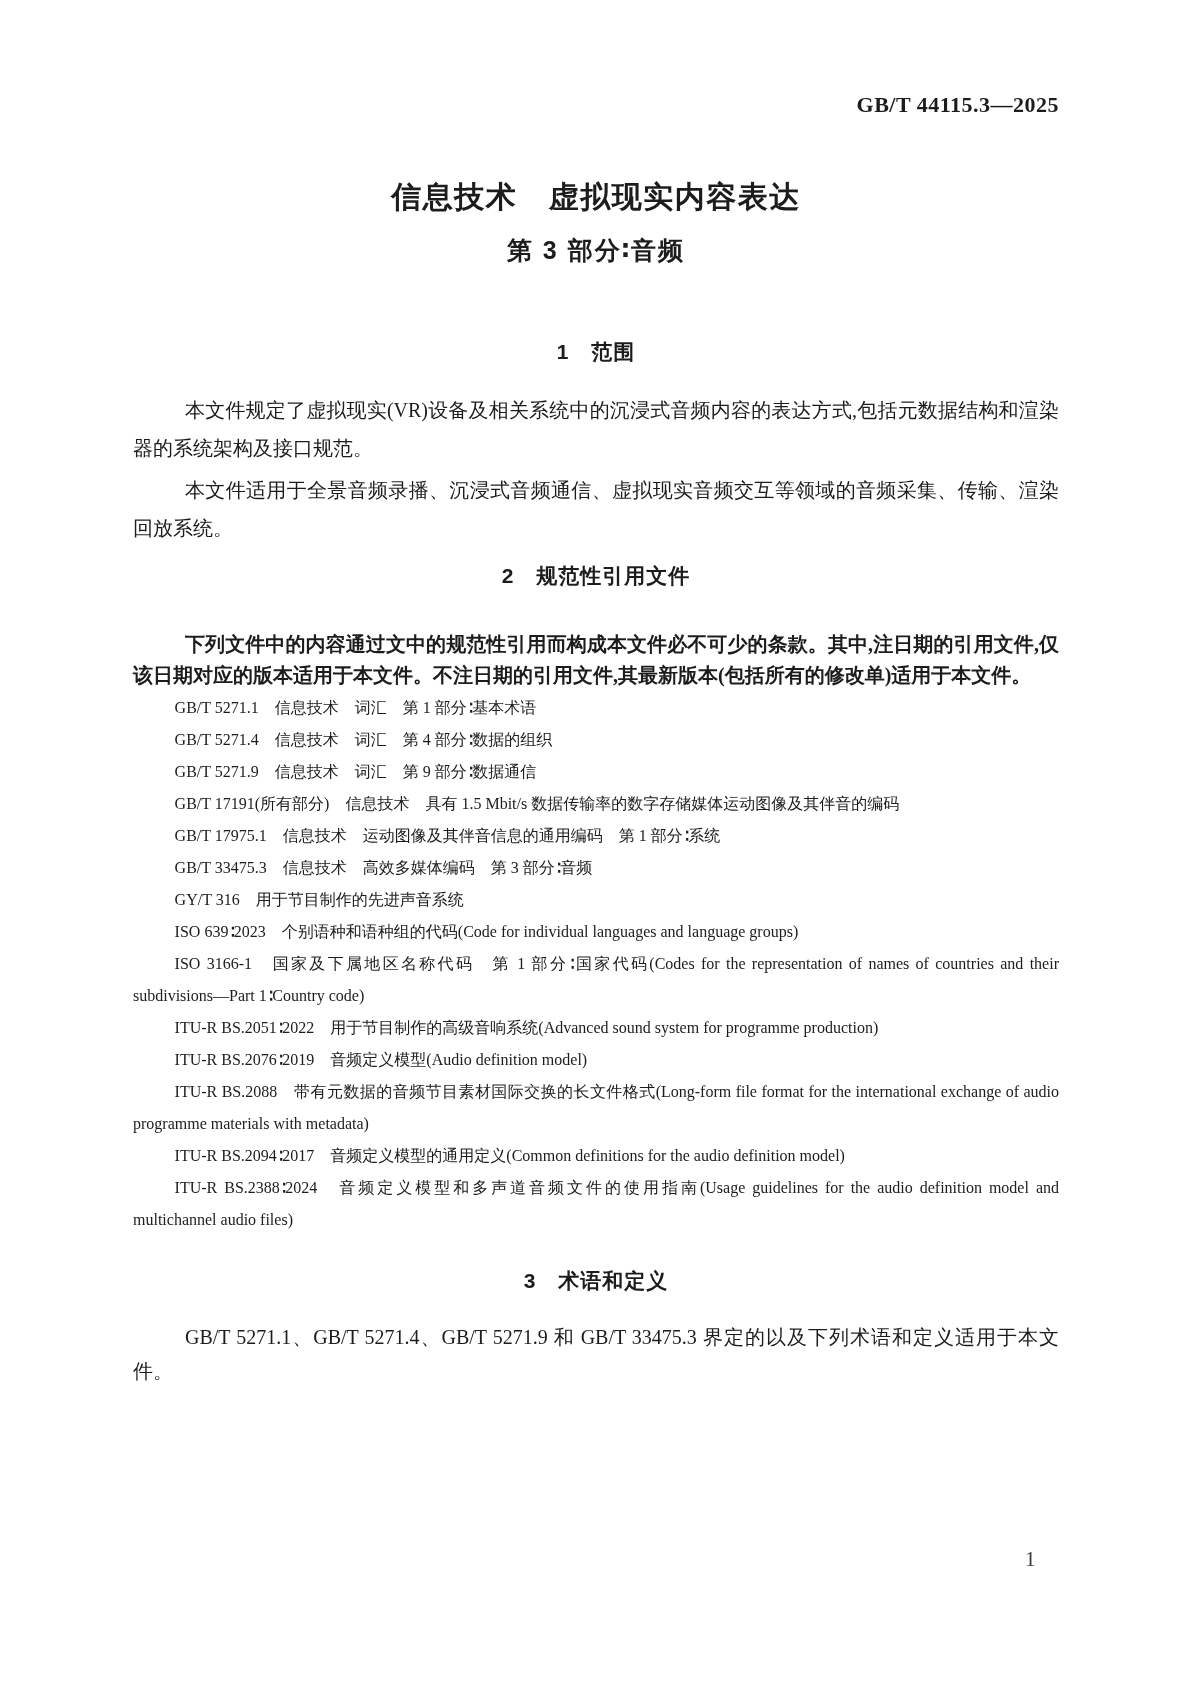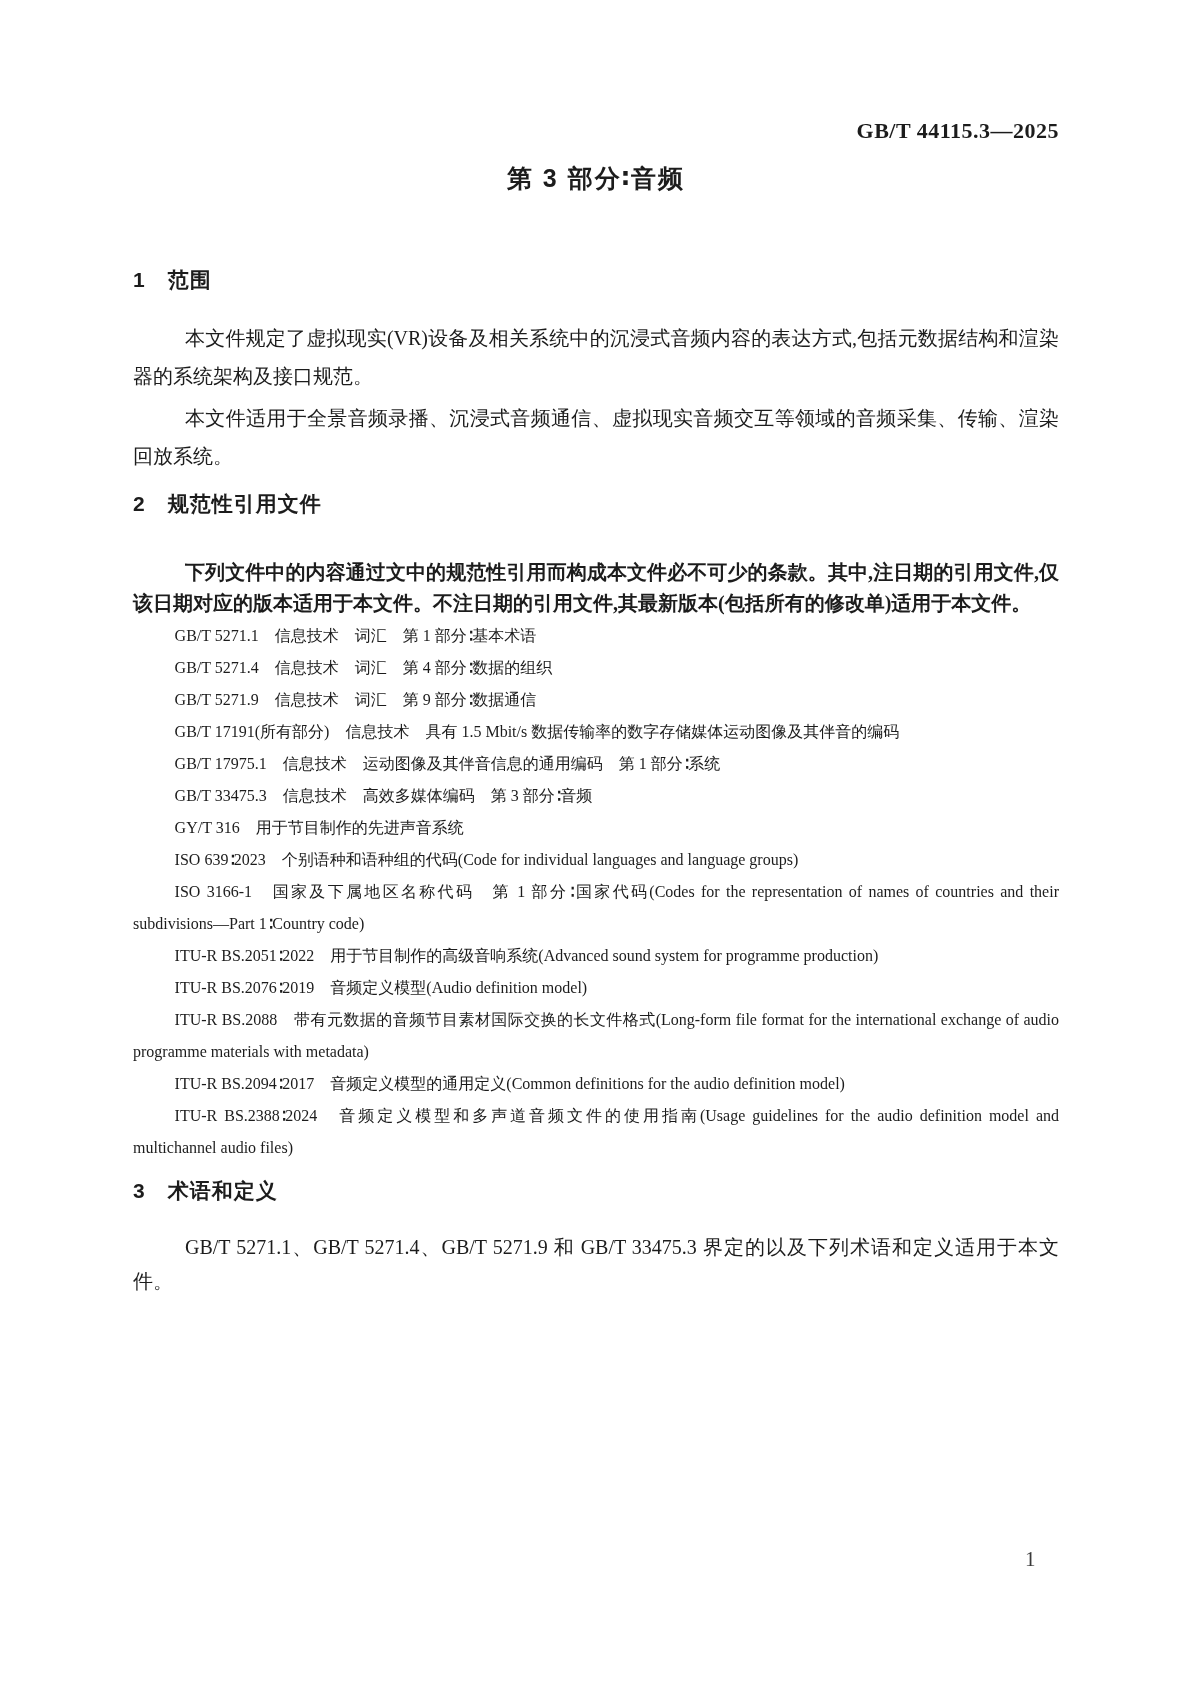--- a/index.html
+++ b/index.html
@@ -12,21 +12,21 @@
     color: #1c1c1c;
     font-family: "Liberation Serif", "DejaVu Serif", serif;
     overflow: hidden;
   }
   .content {
     margin-left: 133px;
     margin-right: 132px; 
   }
   
   .std-number {
-    padding-top: 120px;
+    padding-top: 94px;
     text-align: right;
     font-family: "Liberation Serif", "DejaVu Serif", serif;
     font-weight: bold;
     font-size: 22px;
     line-height: 22px;
     letter-spacing: 0.5px;
   }
   
   .doc-title-1 {
     margin-top: 64px;
@@ -47,24 +47,25 @@
     letter-spacing: 2px;
   }
   
   .sec-heading {
     font-family: "Liberation Sans", "DejaVu Sans", sans-serif;
     font-weight: bold;
     font-size: 21px;
     line-height: 22px;
     letter-spacing: 1px;
     margin: 0;
+    text-align: center;
   }
   .h-scope { margin-top: 76px; }
   .h-refs  { margin-top: 18px; }
-  .h-terms { margin-top: 16px; }
+  .h-terms { margin-top: 34px; }
   
   .para {
     font-size: 20px;
     line-height: 37.5px;
     text-indent: 2.6em;
     text-align: justify;
     margin: 0;
   }
   .p-scope-1 { margin-top: 29px; font-family: Liberation Serif, serif; }
   .p-scope-2 { margin-top: 5px; }
@@ -97,20 +98,21 @@
   }
 </style>
 </head>
 <body>
 
 <div class="page">
   <div class="content">
 
     <div class="std-number">GB/T 44115.3—2025</div>
 
+    <div class="doc-title-1">信息技术　虚拟现实内容表达</div>
 
     <div class="doc-title-2">第 3 部分∶音频</div>
 
     <h2 class="sec-heading h-scope">1　范围</h2>
 
     <p class="para p-scope-1">本文件规定了虚拟现实(VR)设备及相关系统中的沉浸式音频内容的表达方式,包括元数据结构和渲染器的系统架构及接口规范。</p>
 
     <p class="para p-scope-2">本文件适用于全景音频录播、沉浸式音频通信、虚拟现实音频交互等领域的音频采集、传输、渲染回放系统。</p>
 
     <h2 class="sec-heading h-refs">2　规范性引用文件</h2>

